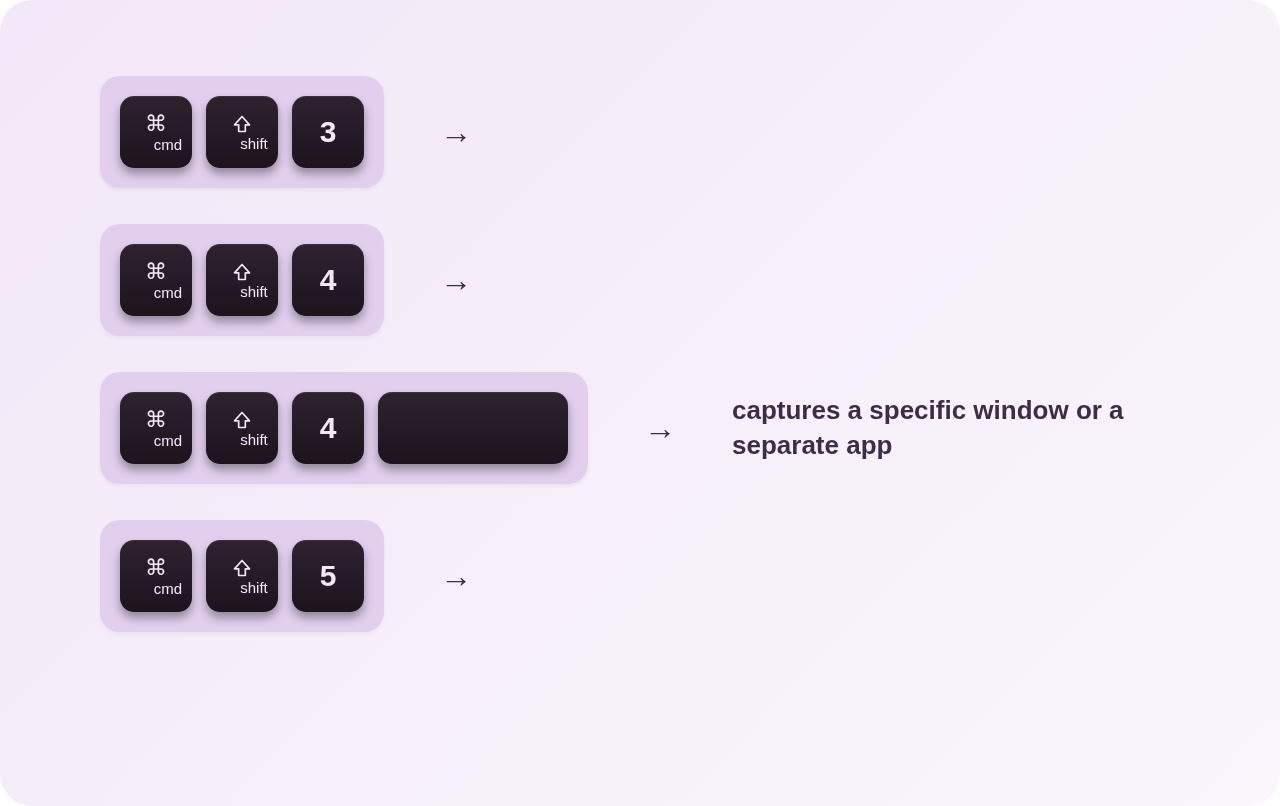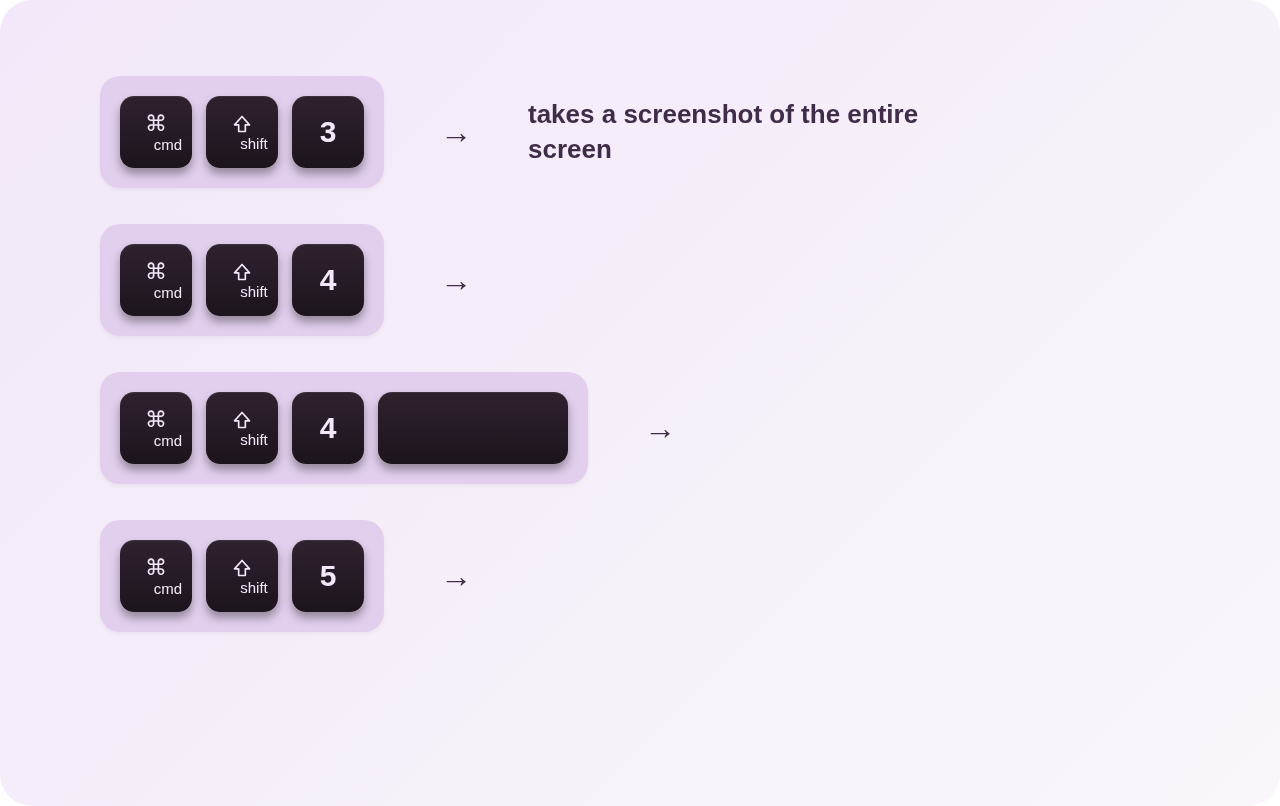--- a/index.html
+++ b/index.html
@@ -104,21 +104,20 @@
               <path d="M12 3 L21 13 L16 13 L16 21 L8 21 L8 13 L3 13 Z"></path>
             </svg>
         </span>
         <span class="key-label">shift</span>
       </div>
       <div class="key">
         <span class="key-main">3</span>
       </div>
     </div>
     <div class="arrow">→</div>
-    <div class="desc">takes a screenshot of the entire screen</div>
   </div>
 
   <div class="row">
     <div class="combo-box">
       <div class="key">
         <span class="key-icon">⌘</span>
         <span class="key-label">cmd</span>
       </div>
       <div class="key">
         <span class="key-icon shift-arrow">
@@ -148,20 +147,21 @@
             </svg>
         </span>
         <span class="key-label">shift</span>
       </div>
       <div class="key">
         <span class="key-main">4</span>
       </div>
       <div class="key spacebar"></div>
     </div>
     <div class="arrow">→</div>
+    <div class="desc">captures a specific window or a separate app</div>
   </div>
 
   <div class="row">
     <div class="combo-box">
       <div class="key">
         <span class="key-icon">⌘</span>
         <span class="key-label">cmd</span>
       </div>
       <div class="key">
         <span class="key-icon shift-arrow">

